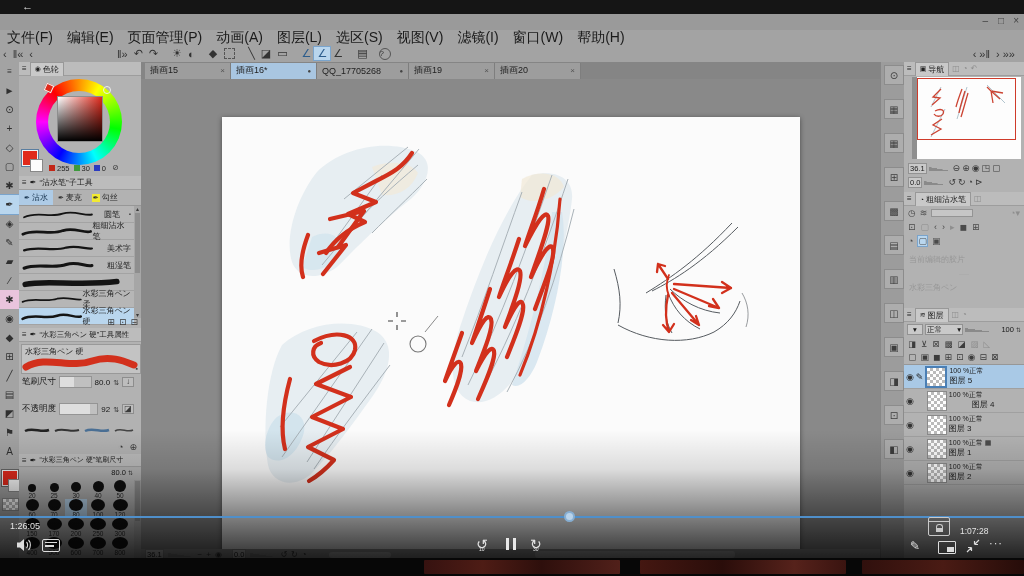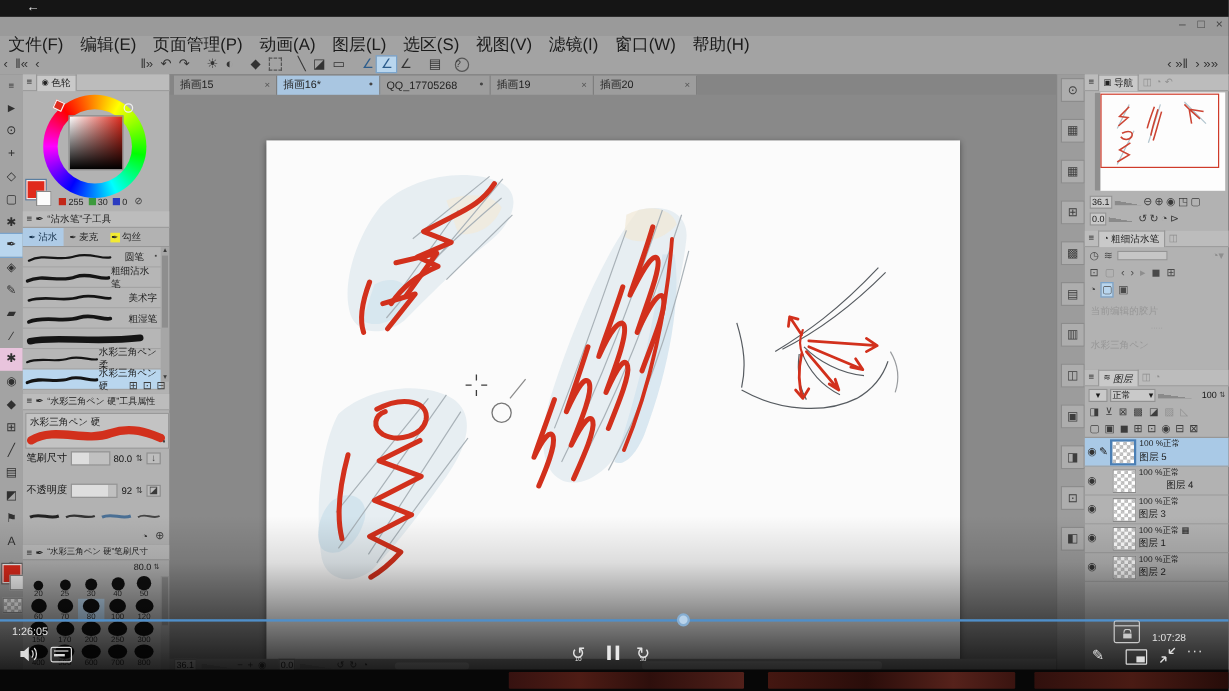--- a/index.html
+++ b/index.html
@@ -532,21 +532,21 @@
       <span>▣</span>
     </div>
     <div class="gcap" style="padding:6px 5px 0 5px;">当前编辑的胶片</div>
     <div class="gcap" style="text-align:center;padding-top:6px;font-size:6px;">·····</div>
     <div class="gcap" style="padding:5px 5px 0 5px;">水彩三角ペン</div>
   </div>
 
   <div class="ab pnl" style="left:904px;top:308px;width:120px;height:252px;">
     <div class="ph" style="height:14px;">
       <span>≡</span>
-      <span class="ptab" style="font-size:8px;font-style:italic;">
+      <span class="ptab" style="font-size:8px;">
           <span style="font-size:7px;">≋</span>
           <span>图层</span>
         </span>
       <span class="gic" style="font-size:8px;">◫</span>
       <span class="gic" style="font-size:8px;">◔</span>
     </div>
     <div class="flex" style="height:15px;gap:2px;padding:0 3px;">
       <span class="vbox" style="width:12px;text-align:center;">▾</span>
       <span class="vbox flex" style="width:34px;justify-content:space-between;">
           <span>正常</span>

